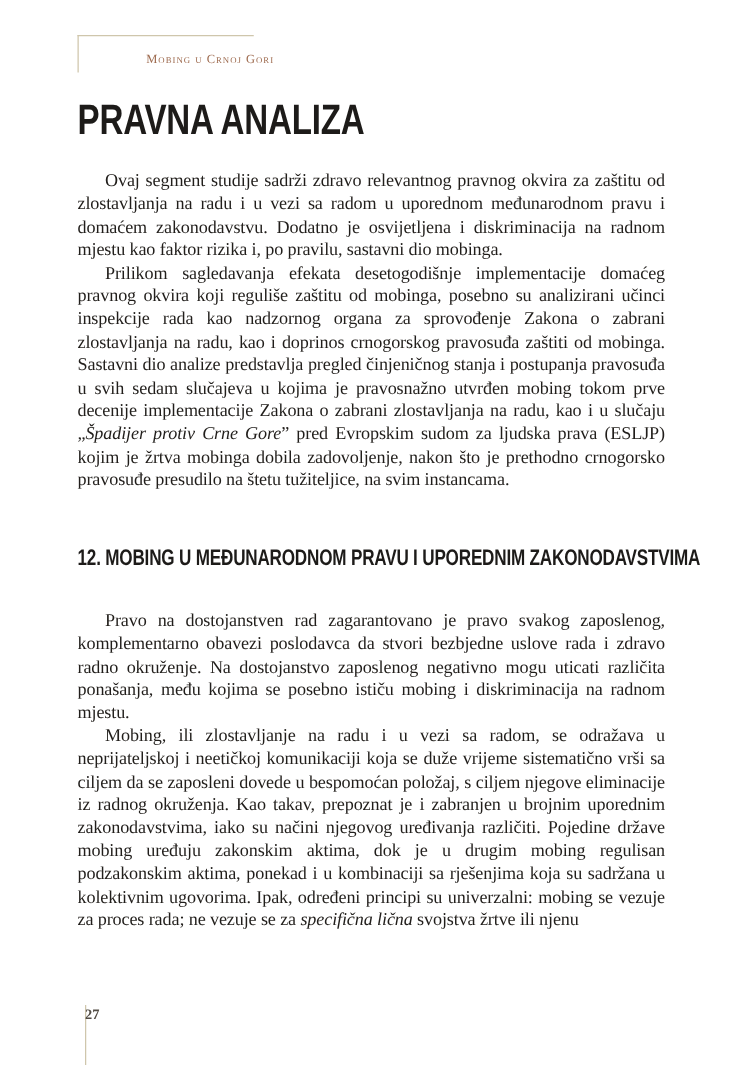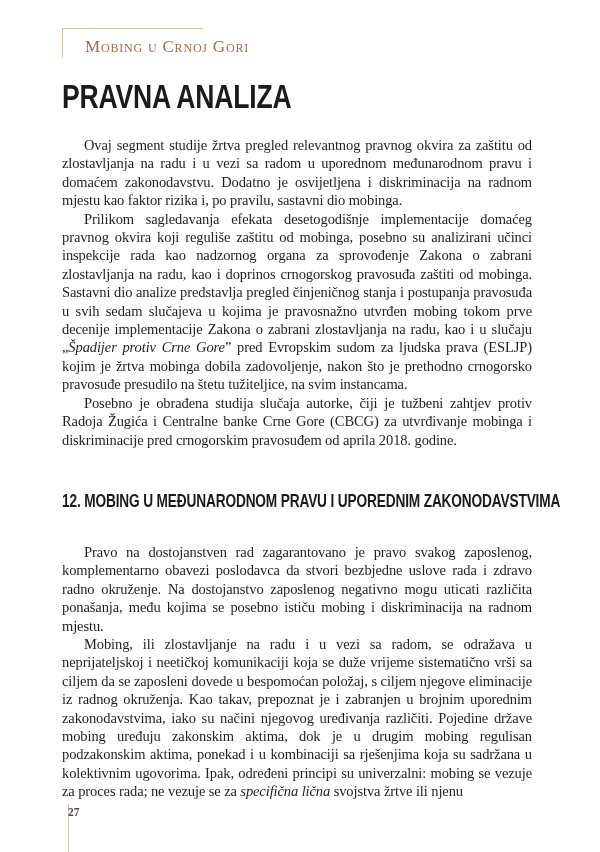--- a/index.html
+++ b/index.html
@@ -24,24 +24,25 @@
     left: 62px;
     width: 141px;
     height: 30px;
     box-sizing: border-box;
     border-top: 1px solid var(--rule, #cfc6ac);
     border-left: 1px solid var(--rule, #cfc6ac);
     padding: 8px 0 0 22px;
   }
   .running-head-text {
     font-variant: small-caps;
-    font-size: 17px;
+    font-size: 10px;
     letter-spacing: 0.8px;
     white-space: nowrap;
     color: var(--running-head, #9e6b4f);
+    margin-left: 32px;
   }
 
   
   .content {
     position: absolute;
     top: 0;
     left: 62px;
     width: 470px;
   }
 
@@ -124,23 +125,22 @@
 
   <div class="running-head">
     <span class="running-head-text">Mobing u Crnoj Gori</span>
   </div>
 
   <div class="content">
 
     <h1 class="chapter-title"><span class="condensed">PRAVNA ANALIZA</span></h1>
 
     <section class="text-block intro">
-      <p><span>Ovaj segment studije žrtva pregled relevantnog pravnog okvira za zaštitu od zlostavljanja na radu i u vezi sa radom u uporednom međunarodnom pravu i domaćem zakonodavstvu. Dodatno je osvijetljena i diskriminacija na radnom mjestu kao faktor rizika i, po pravilu, sastavni dio mobinga.</span></p>
+      <p><span>Ovaj segment studije sadrži zdravo relevantnog pravnog okvira za zaštitu od zlostavljanja na radu i u vezi sa radom u uporednom međunarodnom pravu i domaćem zakonodavstvu. Dodatno je osvijetljena i diskriminacija na radnom mjestu kao faktor rizika i, po pravilu, sastavni dio mobinga.</span></p>
       <p><span>Prilikom sagledavanja efekata desetogodišnje implementacije domaćeg pravnog okvira koji reguliše zaštitu od mobinga, posebno su analizirani učinci inspekcije rada kao nadzornog organa za sprovođenje Zakona o zabrani zlostavljanja na radu, kao i doprinos crnogorskog pravosuđa zaštiti od mobinga. Sastavni dio analize predstavlja pregled činjeničnog stanja i postupanja pravosuđa u svih sedam slučajeva u kojima je pravosnažno utvrđen mobing tokom prve decenije implementacije Zakona o zabrani zlostavljanja na radu, kao i u slučaju „</span><em>Špadijer protiv Crne Gore</em><span>” pred Evropskim sudom za ljudska prava (ESLJP) kojim je žrtva mobinga dobila zadovoljenje, nakon što je prethodno crnogorsko pravosuđe presudilo na štetu tužiteljice, na svim instancama.</span></p>
-      <p><span>Posebno je obrađena studija slučaja autorke, čiji je tužbeni zahtjev protiv Radoja Žugića i Centralne banke Crne Gore (CBCG) za utvrđivanje mobinga i diskriminacije pred crnogorskim pravosuđem od aprila 2018. godine.</span></p>
     </section>
 
     <h2 class="section-heading"><span class="condensed">12. MOBING U MEĐUNARODNOM PRAVU I UPOREDNIM ZAKONODAVSTVIMA</span></h2>
 
     <section class="text-block section-body">
       <p><span>Pravo na dostojanstven rad zagarantovano je pravo svakog zaposlenog, komplementarno obavezi poslodavca da stvori bezbjedne uslove rada i zdravo radno okruženje. Na dostojanstvo zaposlenog negativno mogu uticati različita ponašanja, među kojima se posebno ističu mobing i diskriminacija na radnom mjestu.</span></p>
       <p><span>Mobing, ili zlostavljanje na radu i u vezi sa radom, se odražava u neprijateljskoj i neetičkoj komunikaciji koja se duže vrijeme sistematično vrši sa ciljem da se zaposleni dovede u bespomoćan položaj, s ciljem njegove eliminacije iz radnog okruženja. Kao takav, prepoznat je i zabranjen u brojnim uporednim zakonodavstvima, iako su načini njegovog uređivanja različiti. Pojedine države mobing uređuju zakonskim aktima, dok je u drugim mobing regulisan podzakonskim aktima, ponekad i u kombinaciji sa rješenjima koja su sadržana u kolektivnim ugovorima. Ipak, određeni principi su univerzalni: mobing se vezuje za proces rada; ne vezuje se za </span><em>specifična lična</em><span> svojstva žrtve ili njenu</span></p>
     </section>
 
   </div>

